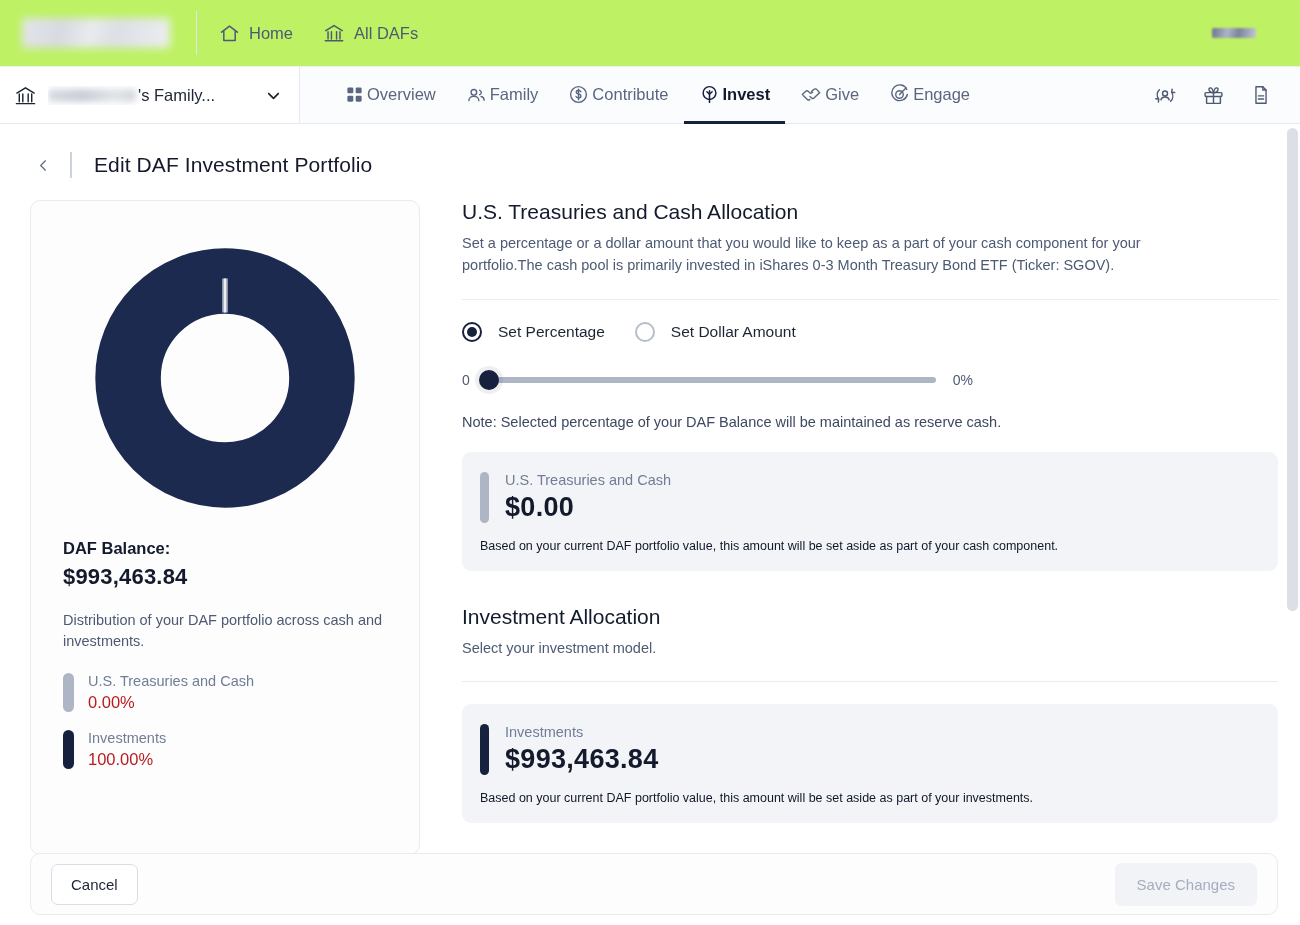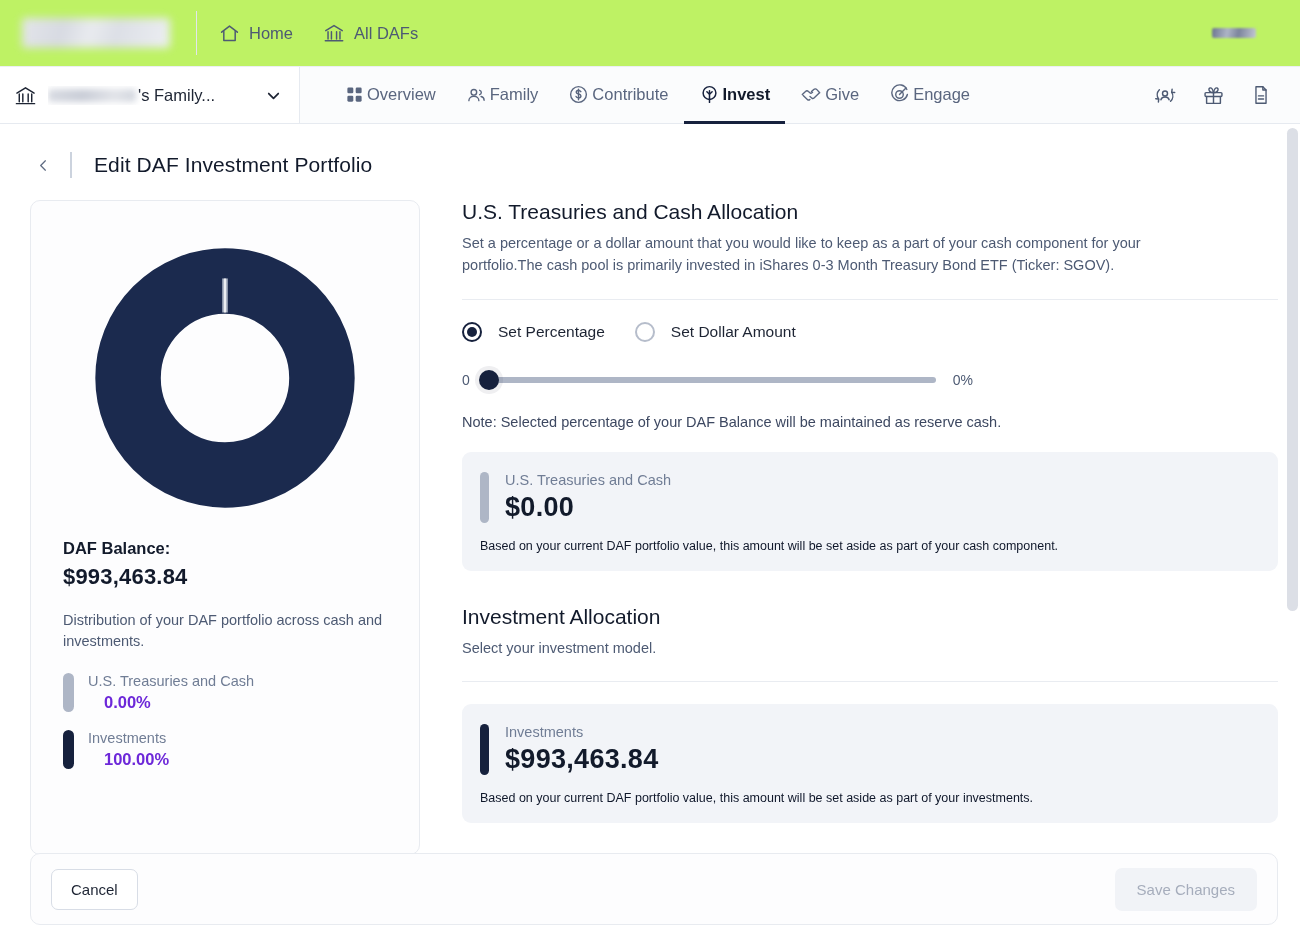--- a/index.html
+++ b/index.html
@@ -113,21 +113,21 @@
   .donut-wrap { display: flex; justify-content: center; padding-top: 16px; }
   .bal-label { font-size: 16.5px; color: #121a2b; font-weight: bold; margin-top: 30px; }
   .bal-value { font-size: 22px; color: #121a2b; font-weight: bold; margin-top: 6px; letter-spacing: .2px; }
   .bal-desc { font-size: 14.5px; color: #4d5a73; line-height: 1.43; margin-top: 20px; max-width: 320px; }
 
   .legend { margin-top: 22px; display: flex; flex-direction: column; gap: 18px; }
   .legend-row { display: flex; gap: 14px; align-items: stretch; }
   .legend-bar { width: 11px; border-radius: 6px; flex: none; }
   .legend-txt { display: flex; flex-direction: column; gap: 4px; }
   .legend-name { font-size: 14.5px; color: #707d95; }
-  .legend-val { font-size: 16.5px; color: #6d28d9; font-weight: bold; margin-left: 16px; }
+  .legend-val { font-size: 16.5px; color: #b91c1c; font-weight: normal; }
 
   
   .right-panel {
     flex: 1; min-width: 0;
     padding: 0 0 0 42px;
     overflow: hidden;
   }
   .sec-title { font-size: 21px; color: #121a2b; margin-bottom: 9px; }
   .sec-desc { font-size: 14.5px; color: #4d5a73; line-height: 1.5; max-width: 710px; }
   .hr { height: 1px; background: #e9ecf1; margin: 22px 0 0 0; }
@@ -171,22 +171,22 @@
   .infocard-bar { width: 9px; border-radius: 5px; flex: none; }
   .infocard-txt { display: flex; flex-direction: column; gap: 4px; }
   .infocard-name { font-size: 14.5px; color: #707d95; }
   .infocard-val { font-size: 27px; color: #121a2b; font-weight: bold; letter-spacing: .3px; }
   .infocard-foot { font-size: 12.5px; color: #0f172a; margin-top: 16px; }
 
   .sec2 { margin-top: 34px; }
 
   
   .footer {
-    position: absolute; left: 30px; right: 22px; bottom: 0;
-    height: 72px;
+    position: absolute; left: 30px; right: 22px; bottom: 10px;
+    height: 62px;
     background: #fdfdfe;
     border: 1px solid #e8ebf0;
     border-radius: 10px;
     display: flex; align-items: center; justify-content: space-between;
     padding: 0 20px;
   }
   .btn-cancel {
     font-size: 15px; color: #1d2433;
     background: #ffffff; border: 1px solid #d8dde6;
     border-radius: 7px; padding: 11px 19px; cursor: pointer;

